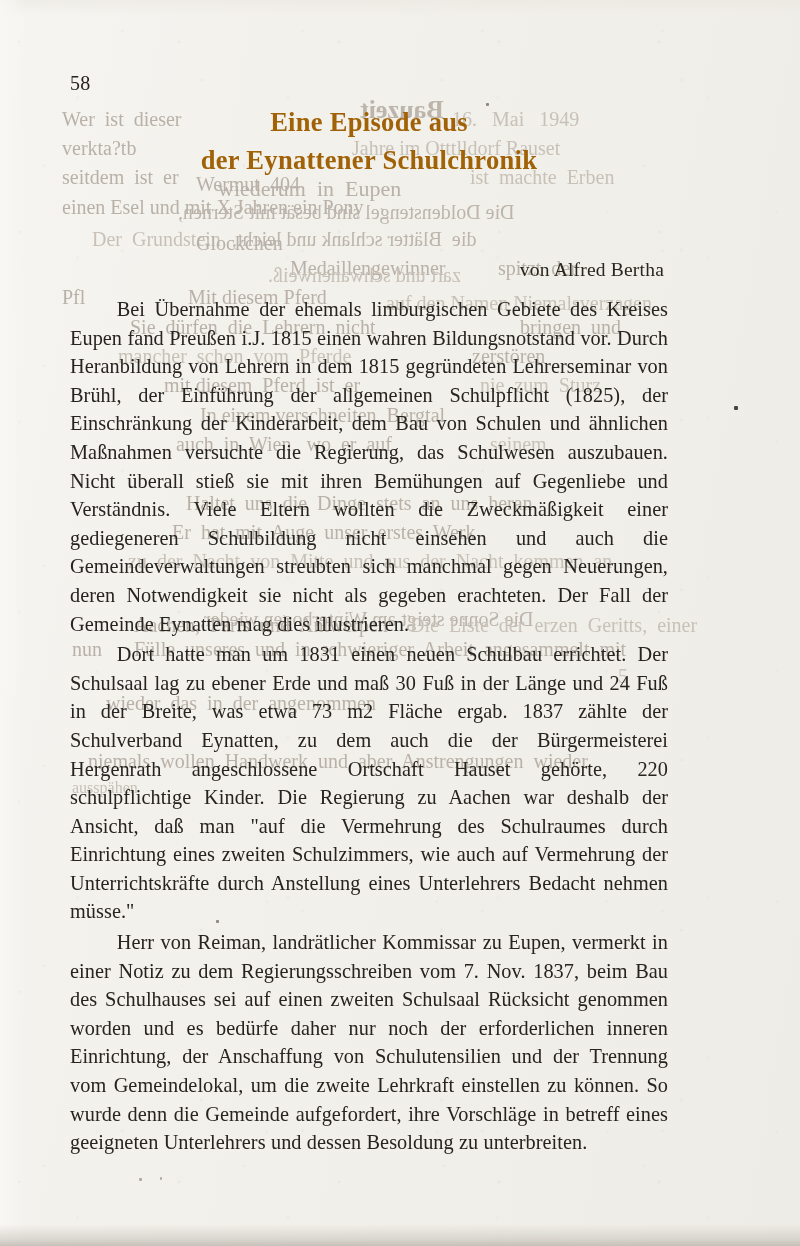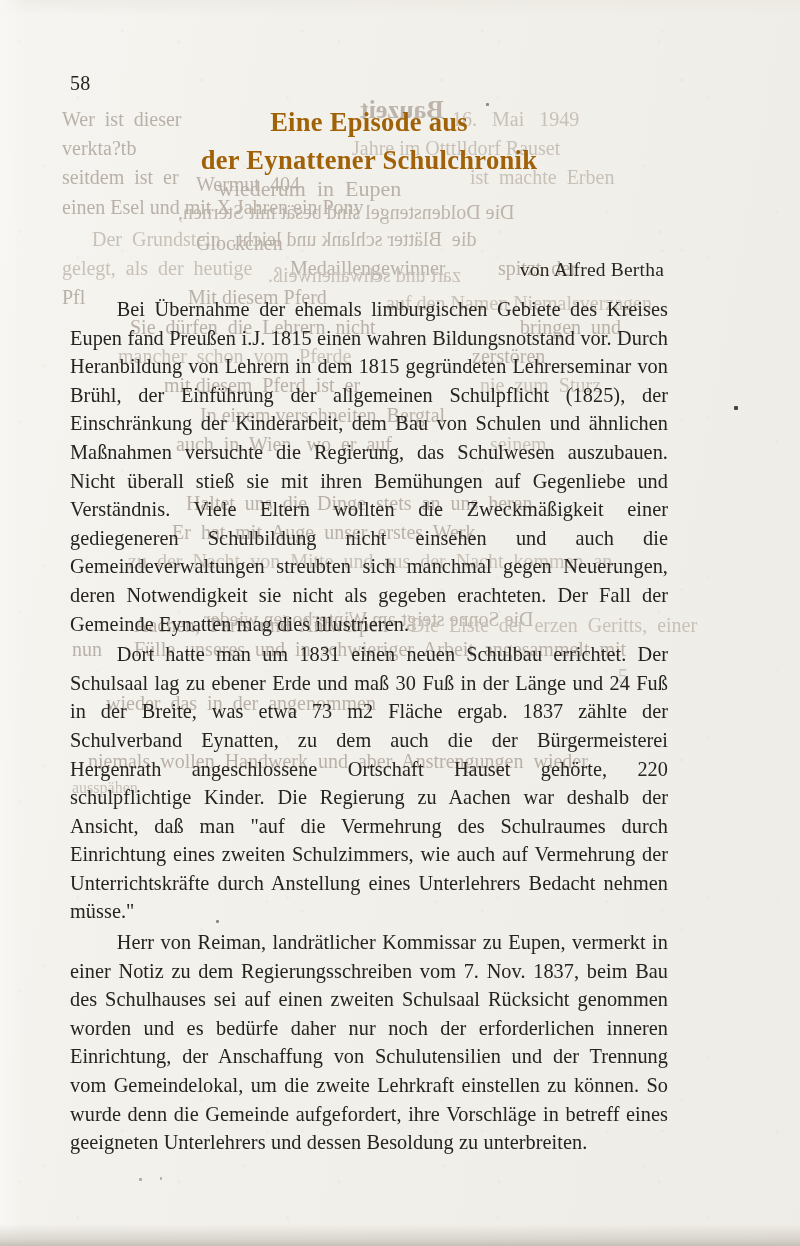--- a/index.html
+++ b/index.html
@@ -171,21 +171,20 @@
       <span class="bleed" style="left: 196px; top: 137px; font-size: 20px; margin-top: 36px;">Wermut  404</span>
       <span class="bleed faint" style="left: 352px; top: 137px; font-size: 20px;">Jahre im Otttlldorf Rauset</span>
       <span class="bleed" style="left: 62px; top: 166px; font-size: 20px;">seitdem  ist  er</span>
       <span class="bleed" style="left: 218px; top: 176px; font-size: 22px;">wiederum  in  Eupen</span>
       <span class="bleed faint" style="left: 470px; top: 166px; font-size: 20px;">ist  machte  Erben</span>
       <span class="bleed" style="left: 62px; top: 196px; font-size: 20px;">einen Esel und mit X Jahren ein Pony</span>
       <span class="bleed mirror" style="left: 178px; top: 201px; font-size: 20px;">Die Doldenstengel sind besät mit Sternen,</span>
       <span class="bleed faint" style="left: 92px; top: 228px; font-size: 20px;">Der  Grundstein</span>
       <span class="bleed mirror" style="left: 232px; top: 228px; font-size: 20px;">die  Blätter schlank und leicht,</span>
       <span class="bleed" style="left: 196px; top: 232px; font-size: 20px;">Glockchen</span>
-      <span class="bleed faint" style="left: 62px; top: 257px; font-size: 20px;">gelegt,  als  der  heutige</span>
       <span class="bleed" style="left: 290px; top: 257px; font-size: 20px;">Medaillengewinner</span>
       <span class="bleed" style="left: 498px; top: 257px; font-size: 20px;">spitzt  der</span>
       <span class="bleed mirror faint" style="left: 268px; top: 264px; font-size: 20px;">zart und schwanenweiß.</span>
       <span class="bleed" style="left: 62px; top: 286px; font-size: 20px;">Pfl</span>
       <span class="bleed" style="left: 188px; top: 286px; font-size: 20px;">Mit diesem Pferd</span>
       <span class="bleed faint" style="left: 386px; top: 292px; font-size: 20px;">auf den Namen Niemalsverzagen</span>
       <span class="bleed" style="left: 130px; top: 316px; font-size: 20px;">Sie  dürfen  die  Lehrern  nicht</span>
       <span class="bleed" style="left: 520px; top: 316px; font-size: 20px;">bringen  und</span>
       <span class="bleed faint" style="left: 118px; top: 345px; font-size: 20px;">mancher  schon  vom  Pferde</span>
       <span class="bleed" style="left: 472px; top: 345px; font-size: 20px;">zerstören</span>

